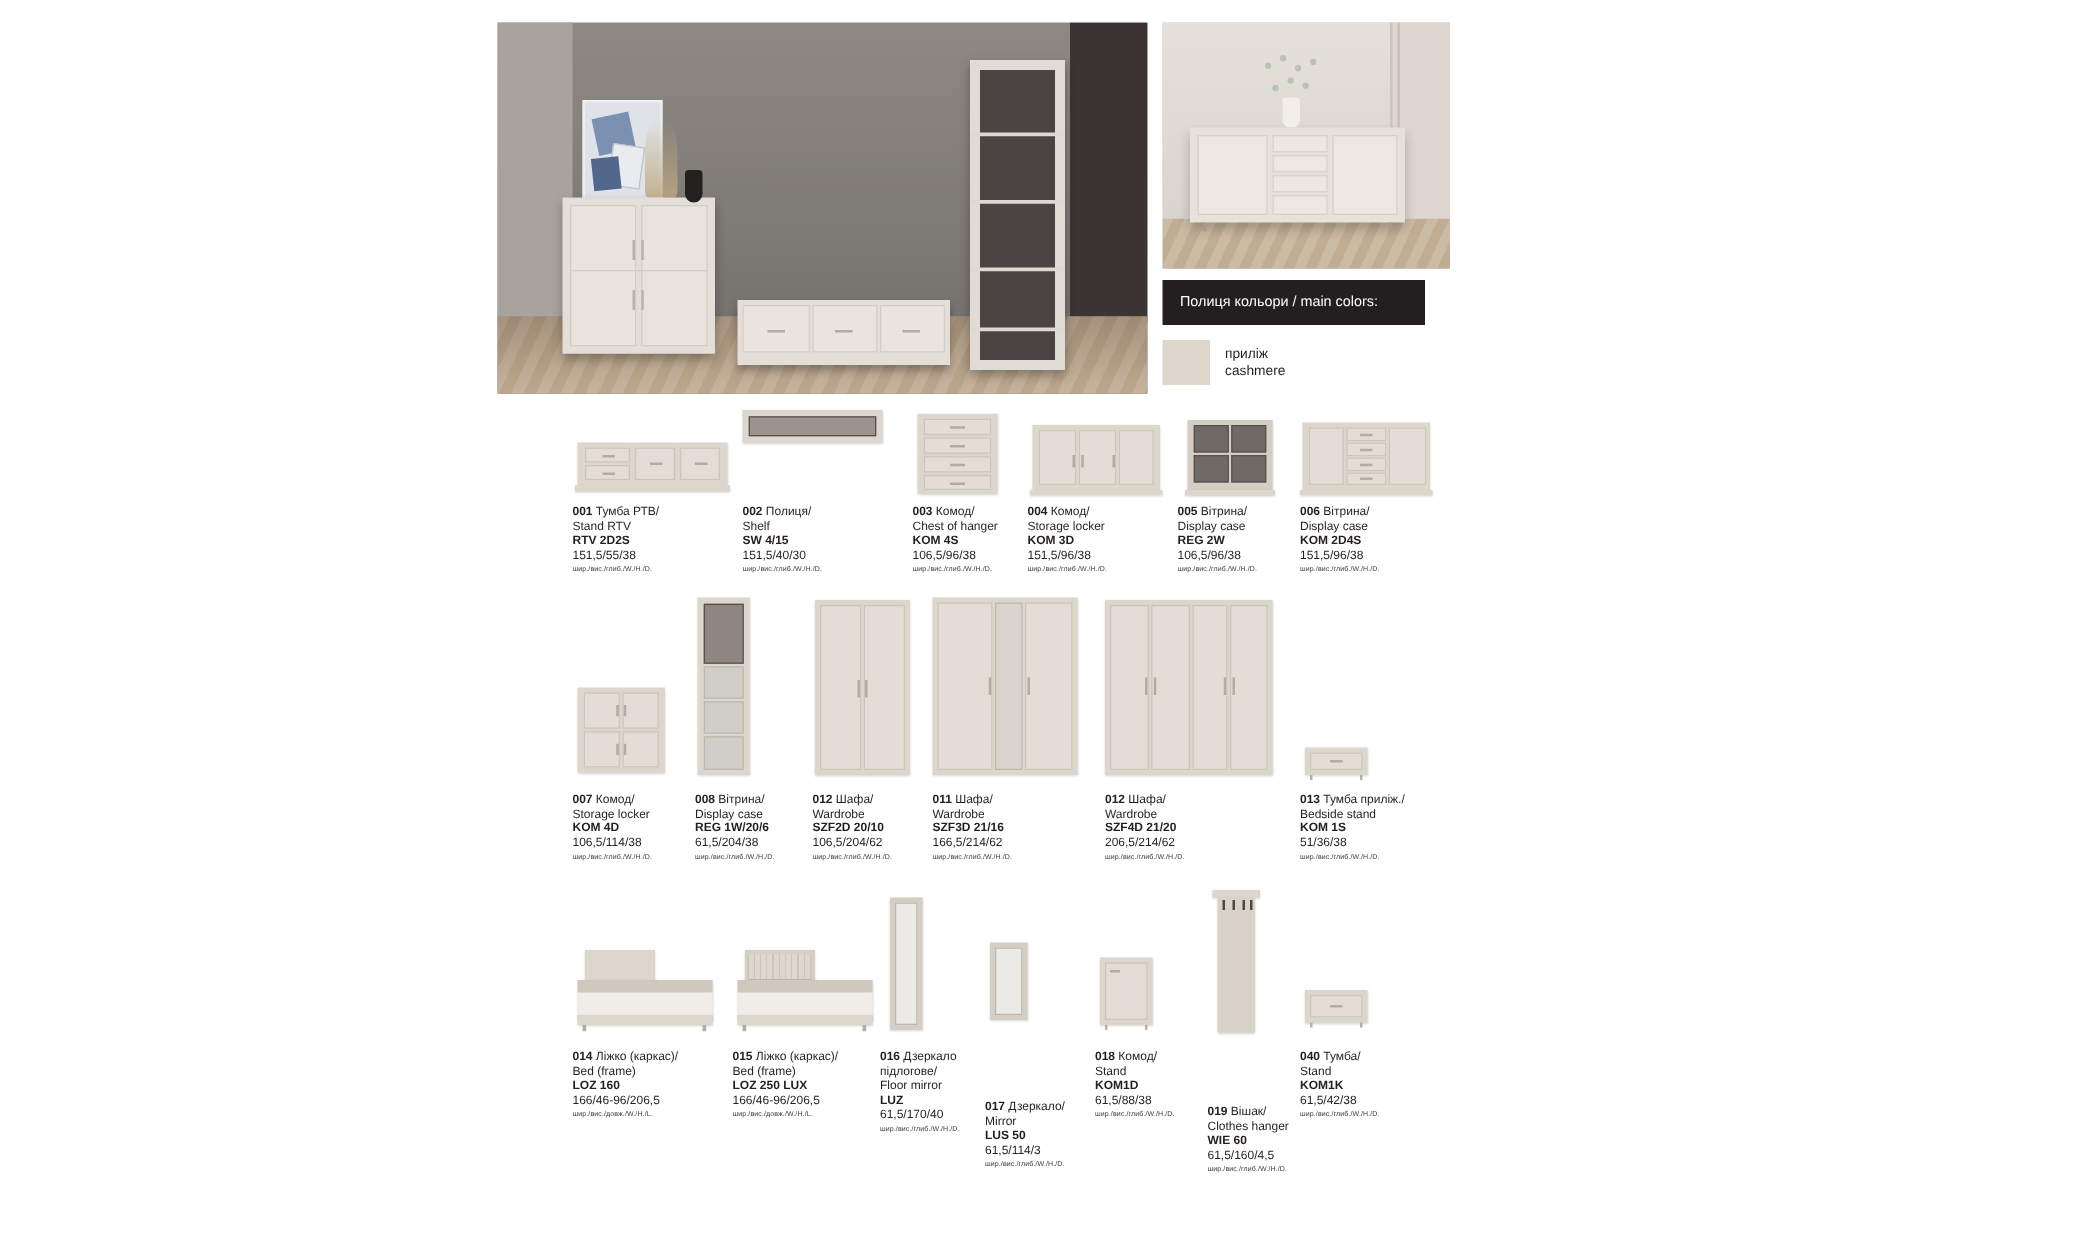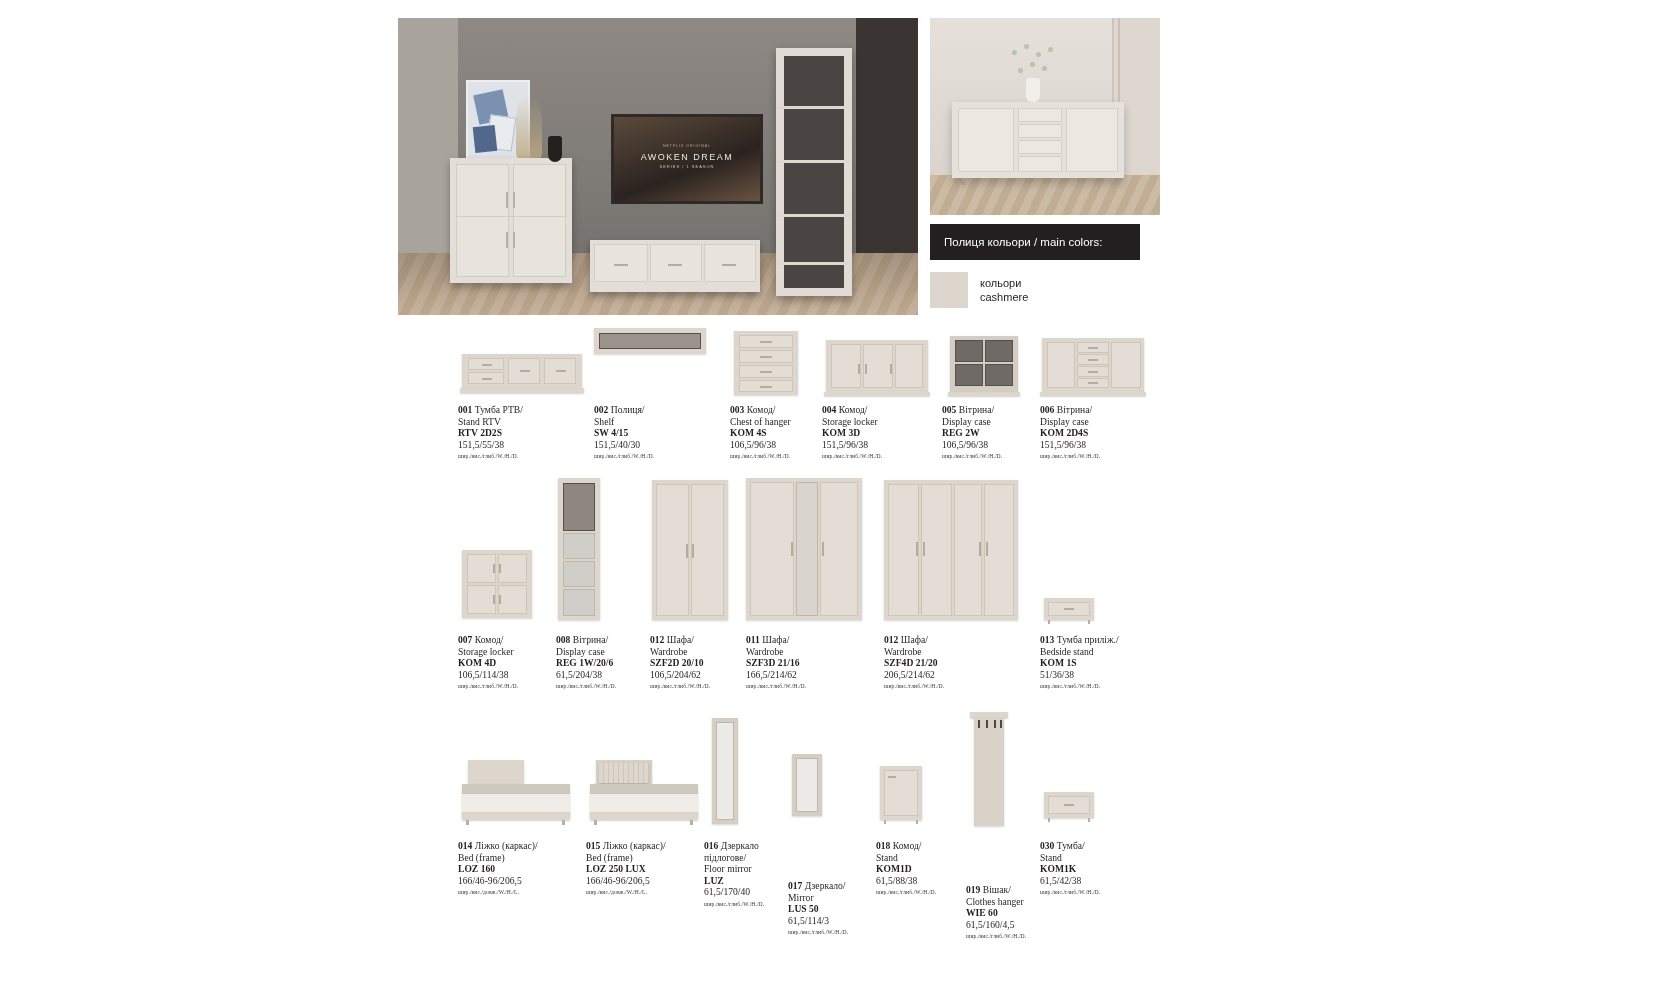--- a/index.html
+++ b/index.html
@@ -65,21 +65,21 @@
     position:absolute; left:930px; top:224px; width:210px; height:36px;
     background:#231f20; color:#fff; display:flex; align-items:center; padding-left:14px;
     font-size:11.5px;
   }
   .swatch-row { position:absolute; left:930px; top:272px; display:flex; align-items:center; gap:12px; }
   .swatch { width:38px; height:36px; background:#ddd6cd; }
   .swatch-text { font-size:11px; line-height:14px; }
 
   
   .item { position:absolute; }
-  .cap { position:absolute; left:0; font-size:9.6px; line-height:11.6px; white-space:nowrap;font-family:Liberation Serif, serif; }
+  .cap { position:absolute; left:0; font-size:9.6px; line-height:11.6px; white-space:nowrap; }
   .cap .num { font-weight:bold; }
   .cap .code { font-weight:bold; display:block; }
   .cap .dim { display:block; }
   .cap .note { display:block; font-size:5.6px; color:#3a3a3a; letter-spacing:.1px; margin-top:1px; }
 
   
   .fx { position:absolute; background:#ddd6cd; box-shadow:0 1px 2px rgba(0,0,0,.18); }
   .door { position:absolute; background:#e3ddd5; border:1px solid #cdc5ba; }
   .drawer { position:absolute; background:#e3ddd5; border:1px solid #cdc5ba; }
   .handle { position:absolute; background:#b4aca1; }
@@ -107,26 +107,20 @@
   <div class="cab-left">
     <div class="dl"></div>
       <div class="dr"></div>
       <div class="hm"></div>
     <div class="hdl" style="left:56px;top:34px;"></div>
     <div class="hdl" style="left:63px;top:34px;"></div>
     <div class="hdl" style="left:56px;top:74px;"></div>
     <div class="hdl" style="left:63px;top:74px;"></div>
   </div>
 
-  <div class="tv">
-    <div class="pic"></div>
-    <div class="brand">NETFLIX ORIGINAL</div>
-    <div class="title">AWOKEN DREAM</div>
-    <div class="sub">SERIES / 1 SEASON</div>
-  </div>
 
   <div class="rtv">
     <div class="seg" style="left:4px;width:54px;"></div>
     <div class="seg" style="left:60px;width:52px;"></div>
     <div class="seg" style="left:114px;width:52px;"></div>
     <div class="handle" style="left:24px;top:24px;width:14px;height:2px;"></div>
     <div class="handle" style="left:78px;top:24px;width:14px;height:2px;"></div>
     <div class="handle" style="left:132px;top:24px;width:14px;height:2px;"></div>
   </div>
 
@@ -166,21 +160,21 @@
   </div>
   <div class="vase"></div>
 </div>
 
 <div class="colorbar">
   <span>Полиця кольори / main colors:</span>
 </div>
 <div class="swatch-row">
   <div class="swatch"></div>
   <div class="swatch-text">
-    <div>кольори</div>
+    <div>приліж</div>
     <div>cashmere</div>
   </div>
 </div>
 
 <div class="item" style="left:458px; top:350px; width:128px; height:48px;">
   <div class="fx" style="left:4px; top:4px; width:120px; height:34px;"></div>
   <div class="drawer" style="left:10px; top:8px; width:36px; height:12px;"></div>
   <div class="drawer" style="left:10px; top:22px; width:36px; height:12px;"></div>
   <div class="drawer" style="left:50px; top:8px; width:32px; height:26px;"></div>
   <div class="drawer" style="left:86px; top:8px; width:32px; height:26px;"></div>
@@ -492,19 +486,19 @@
 </div>
 
 <div class="item" style="left:1040px; top:790px; width:60px; height:36px;">
   <div class="fx" style="left:4px; top:2px; width:50px; height:26px;"></div>
   <div class="drawer" style="left:8px; top:6px; width:42px; height:18px;"></div>
   <div class="handle" style="left:24px; top:14px; width:10px; height:1.5px;"></div>
   <div class="leg" style="left:8px; top:28px; width:2px; height:4px;"></div>
   <div class="leg" style="left:48px; top:28px; width:2px; height:4px;"></div>
 </div>
 <div class="cap" style="top:840px; left:1040px; width:90px;">
-  <span class="num">030 </span>
+  <span class="num">040 </span>
   <span>Тумба/</span><br>
   <span>Stand</span>
   <span class="code">KOM1K</span>
   <span class="dim">61,5/42/38</span>
   <span class="note">шир./вис./глиб./W./H./D.</span>
 </div>
 
 </body></html>

